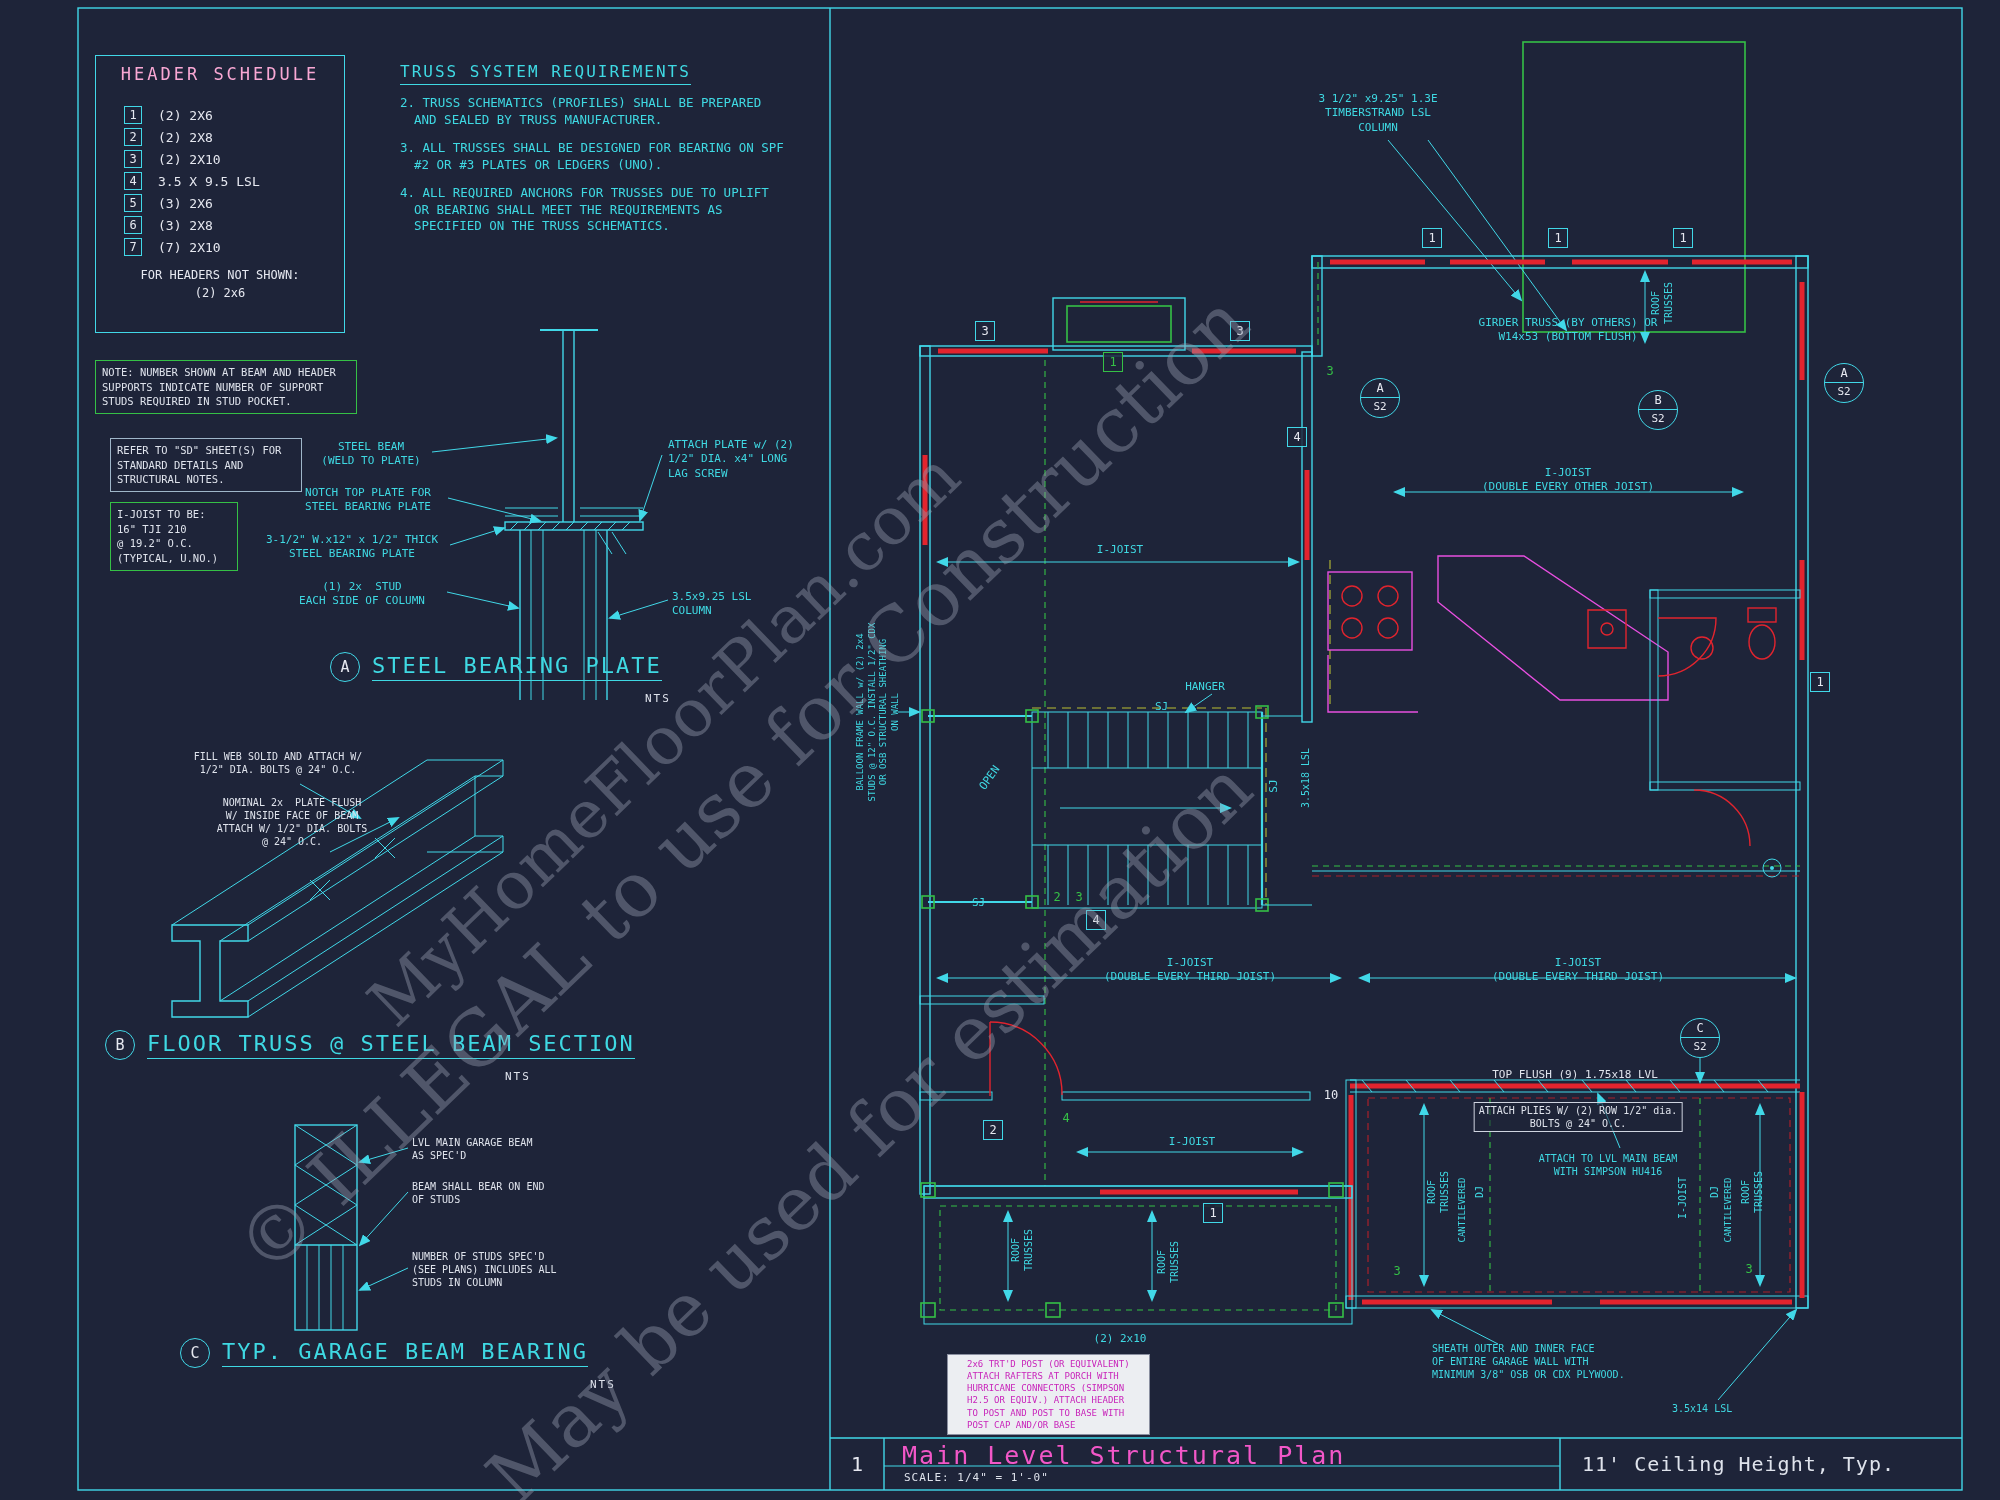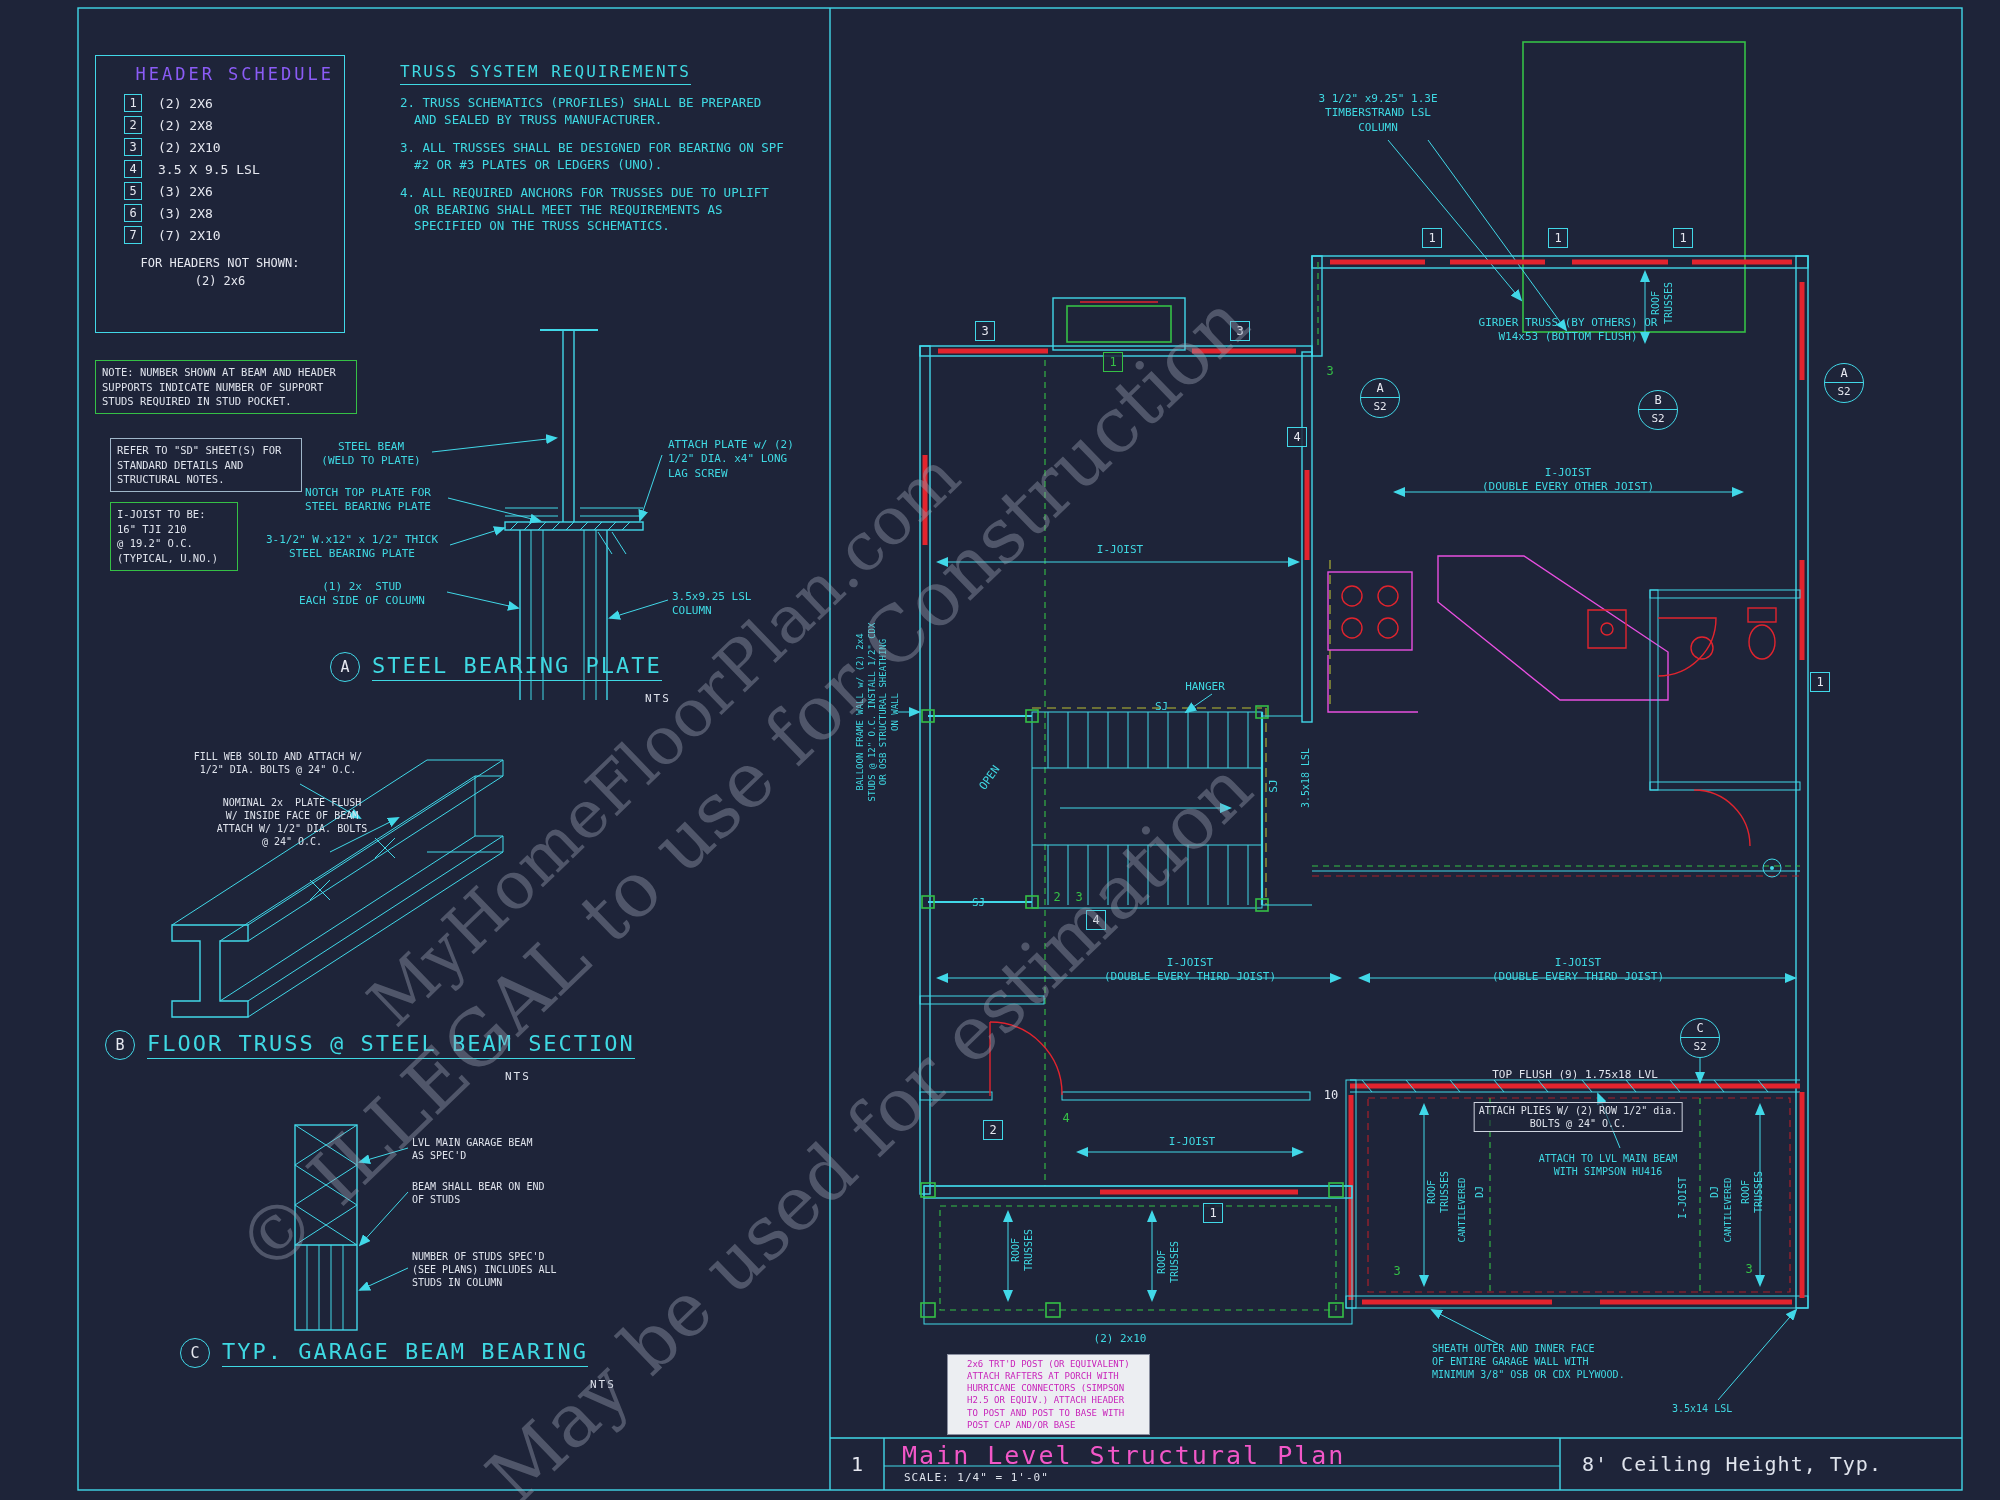--- a/index.html
+++ b/index.html
@@ -27,21 +27,21 @@
   .lbl.note-white{background:#eceef2;color:#c824ba;border:1px solid #8a8fa0;padding:3px 19px;line-height:1.35}
   .mk{position:absolute;min-width:20px;height:20px;border:1.5px solid #41d8e8;color:#e6e8f0;font-size:12px;display:flex;align-items:center;justify-content:center;transform:translate(-50%,-50%);background:rgba(30,36,57,.85);padding:0 2px}
   .mk.gbox{border-color:#35c046;color:#35c046}
   .mk.gtxt{border:none;background:none;color:#35c046}
   .mk.wtxt{border:none;background:none;color:#e6e8f0}
   .sec{position:absolute;width:40px;height:40px;border:1.5px solid #41d8e8;border-radius:50%;transform:translate(-50%,-50%);text-align:center;background:rgba(30,36,57,.85)}
   .sec-l{font-size:12px;color:#e6e8f0;border-bottom:1.2px solid #41d8e8;height:19px;line-height:18px}
   .sec-s{font-size:11px;color:#e6e8f0;height:18px;line-height:17px}
   
   .hs{position:absolute;border:1.5px solid #41d8e8;padding:8px 10px;color:#e6e8f0;z-index:4}
-  .hs-title{color:#8b5cf6;font-size:17px;letter-spacing:3px;text-align:right;margin-bottom:10px}
+  .hs-title{color:#f9a8d4;font-size:17px;letter-spacing:3px;text-align:center;margin-bottom:22px}
   .hs-row{display:flex;align-items:center;margin:4px 0 4px 18px;font-size:13px}
   .hs-num{width:18px;height:18px;border:1.2px solid #41d8e8;display:inline-flex;align-items:center;justify-content:center;margin-right:16px;font-size:12px;flex:0 0 auto}
   .hs-footer{text-align:center;font-size:12px;margin-top:10px;line-height:1.5;color:#e6e8f0}
   
   .truss{position:absolute;color:#3fd9e3;z-index:4}
   .truss-title{font-size:16px;letter-spacing:2px;border-bottom:1.2px solid #3fd9e3;display:inline-block;margin-bottom:10px;padding-bottom:3px}
   .truss-item{font-size:12.5px;line-height:1.32;margin-bottom:12px;padding-left:14px;text-indent:-14px}
   
   .note{position:absolute;font-size:10.5px;line-height:1.4;color:#dfe3ec;padding:4px 6px;z-index:4}
   .note.green{border:1.2px solid #35c046}
@@ -437,19 +437,19 @@
 
 <div class="dtitle" style="left:180px;top:1338px">
   <span class="bubble">C</span>
   <span class="dt-text">TYP. GARAGE BEAM BEARING</span>
 </div>
 <div class="nts" style="left:590px;top:1378px">NTS</div>
 
 <div class="tbnum" style="left:832px;top:1440px;width:50px;height:48px">1</div>
 <div class="tbtitle" style="left:902px;top:1441px">Main Level Structural Plan</div>
 <div class="tbscale" style="left:904px;top:1471px">SCALE: 1/4" = 1'-0"</div>
-<div class="tbceil" style="left:1582px;top:1452px">8' Ceiling Height, Typ.</div>
+<div class="tbceil" style="left:1582px;top:1452px">11' Ceiling Height, Typ.</div>
 
 <div class="wm" style="left:380px;top:975px;font-size:66px">MyHomeFloorPlan.com</div>
 <div class="wm" style="left:250px;top:1215px;font-size:76px">© ILLEGAL to use for Construction</div>
 <div class="wm" style="left:500px;top:1445px;font-size:74px">May be used for estimation</div>
 
 </div>
 
 </body></html>

